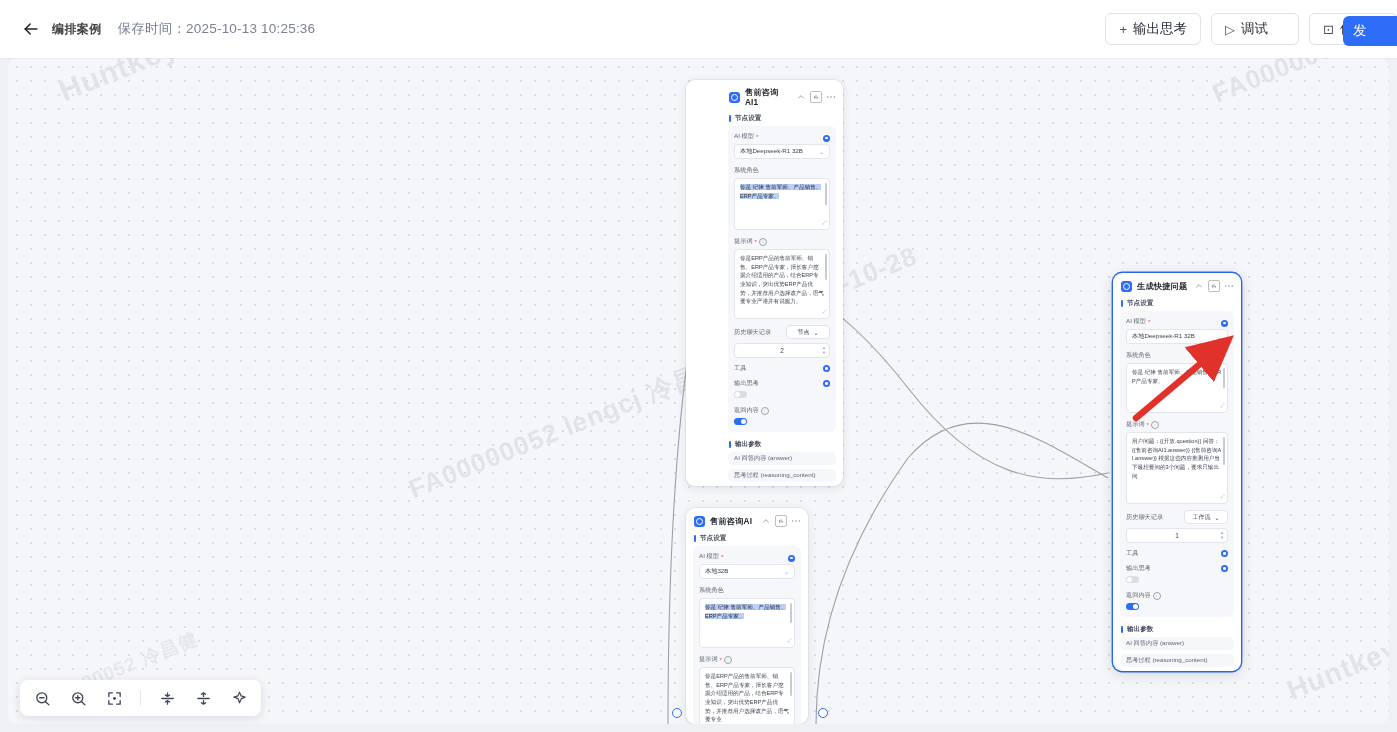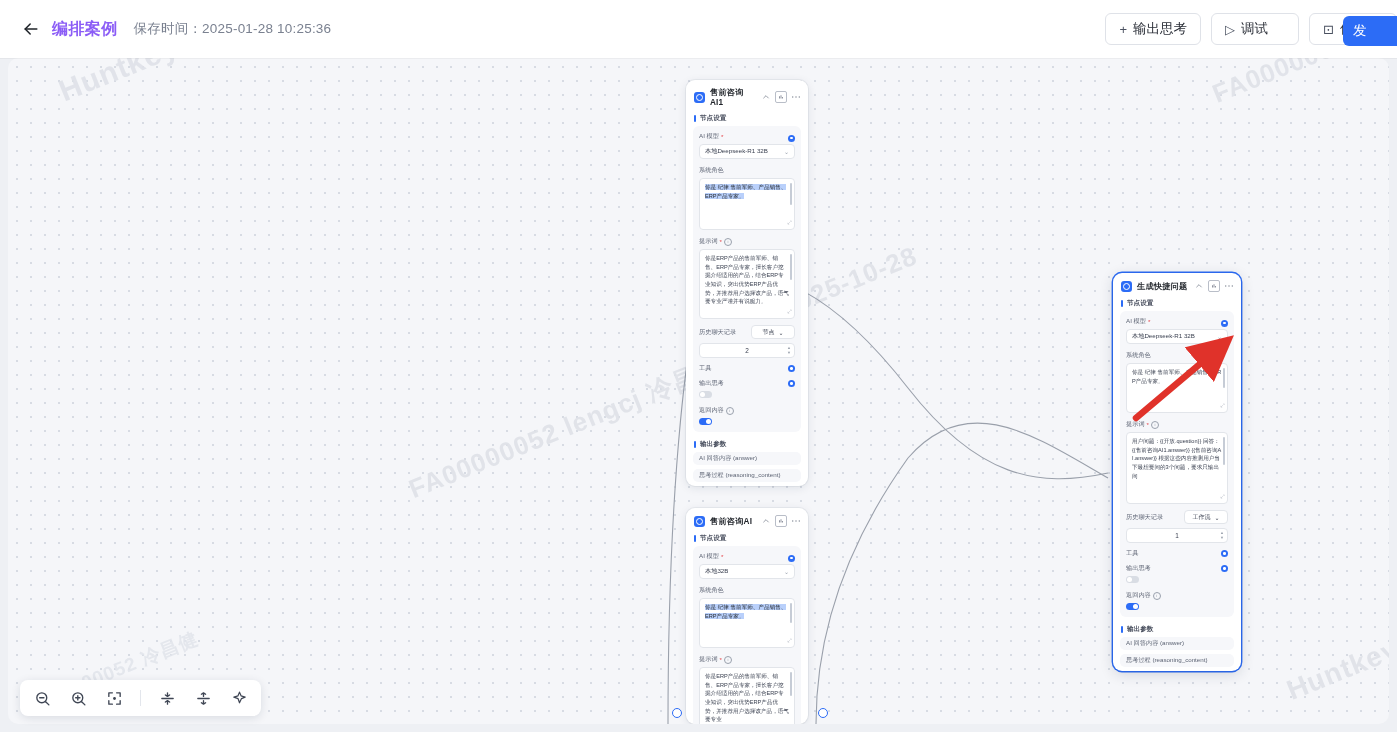--- a/index.html
+++ b/index.html
@@ -16,21 +16,21 @@
     position:absolute;left:0;top:0;width:1397px;height:58px;
     background:#ffffff;display:flex;align-items:center;
     box-shadow:0 1px 0 rgba(0,0,0,.04);z-index:40;
   }
   .back-btn{
     margin-left:18px;width:26px;height:26px;display:flex;align-items:center;justify-content:center;
     cursor:pointer;color:#1f2329;
   }
   .back-btn svg{display:block}
   .doc-title{
-    margin-left:8px;font-size:16px;font-weight:700;color:#8b5cf6;letter-spacing:.4px;
+    margin-left:8px;font-size:12px;font-weight:700;color:#404040;letter-spacing:.4px;
   }
   .save-time{
     margin-left:16px;font-size:13.5px;color:#7a8190;letter-spacing:.2px;
   }
   .topbar-right{
     margin-left:auto;display:flex;align-items:center;gap:10px;padding-right:0;height:100%;
   }
   .tb-btn{
     height:30px;min-width:60px;padding:0 13px;border:1px solid #dfe2e8;border-radius:6px;
     background:#fff;color:#2b2f38;font-size:13.5px;display:flex;align-items:center;gap:6px;
@@ -161,21 +161,21 @@
 <div class="app">
 
   <div class="topbar">
     <div class="back-btn">
       <svg width="20" height="20" viewBox="0 0 24 24" fill="none" stroke="#1f2329" stroke-width="1.8" stroke-linecap="round" stroke-linejoin="round">
         <path d="M19 12H5"></path>
           <path d="M11 18l-6-6 6-6"></path>
       </svg>
     </div>
     <div class="doc-title">编排案例</div>
-    <div class="save-time">保存时间：2025-01-28 10:25:36</div>
+    <div class="save-time">保存时间：2025-10-13 10:25:36</div>
 
     <div class="topbar-right">
       <div class="tb-btn">
         <span class="gl">+</span>
         <span>输出思考</span>
       </div>
       <div class="tb-btn">
         <span class="gl">▷</span>
         <span>调试</span>
       </div>
@@ -202,21 +202,21 @@
       <svg class="edges" viewBox="0 0 1381 666">
         <path d="M 660 666 C 660 430 680 240 700 225" fill="none" stroke="#9aa0ab" stroke-width="1.1"></path>
         <path d="M 700 225 C 760 198 830 240 900 330 C 970 420 1030 430 1100 415" fill="none" stroke="#9aa0ab" stroke-width="1.1"></path>
         <path d="M 808 666 C 808 560 850 470 900 400" fill="none" stroke="#9aa0ab" stroke-width="1.1"></path>
         <path d="M 900 400 C 960 330 1030 380 1100 420" fill="none" stroke="#9aa0ab" stroke-width="1.1"></path>
       </svg>
 
       <div class="port" style="left:664px;top:650px;"></div>
       <div class="port" style="left:810px;top:650px;"></div>
 
-      <div class="node" style="left:678px;top:22px;width:122px;">
+      <div class="node" style="left:678px;top:22px;width:122px;padding-left:35px;">
         <div class="node-head">
           <span class="node-ico">
               <i></i>
             </span>
           <span class="node-title">售前咨询AI1</span>
           <span class="node-head-actions">
             <span class="hact">
               <svg width="8" height="8" viewBox="0 0 24 24" fill="none" stroke="#8a909c" stroke-width="2.6" stroke-linecap="round" stroke-linejoin="round">
                   <path d="M5 15l7-7 7 7"></path>
                 </svg>

